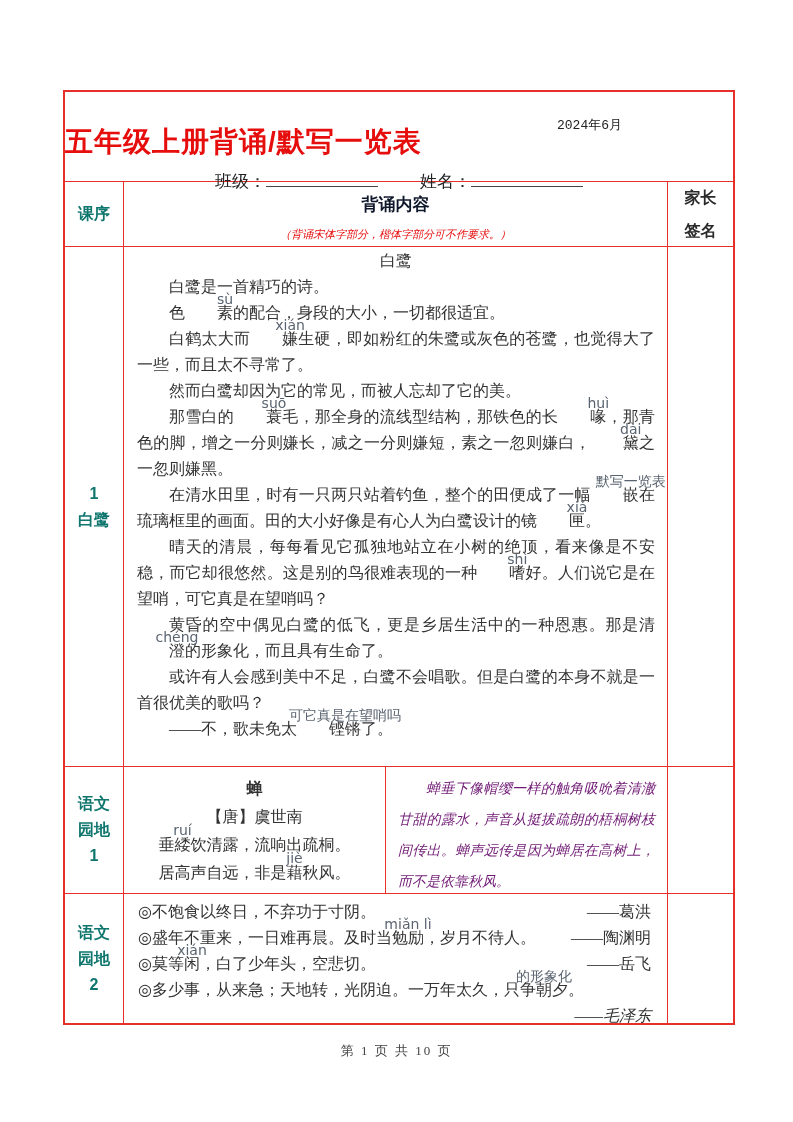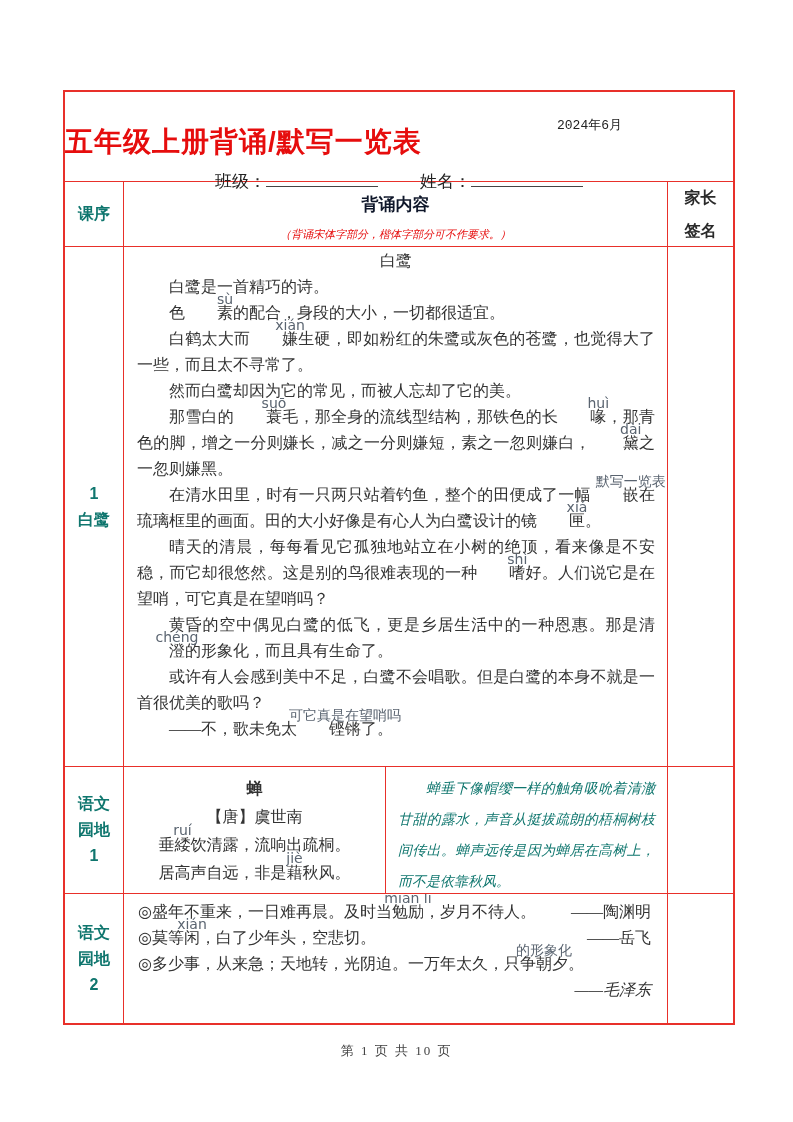--- a/index.html
+++ b/index.html
@@ -85,21 +85,21 @@
   
   .split{display:flex;}
   .poem{
     width:261px;text-align:center;padding-top:8px;
     font-size:16px;line-height:28px;
   }
   .poem .pt{font-weight:bold;}
   .poem-note{
     flex:1;border-left:1px solid var(--red);
     padding:6px 12px 0 12px;font-size:14px;line-height:31px;
-    font-style:italic;text-align:justify;text-indent:2em;color:#0f766e;
+    font-style:italic;text-align:justify;text-indent:2em;color:#701a75;
   }
 
   
   .quotes{padding:5px 16px 0 14px;font-size:16px;line-height:26px;}
   .qline{display:flex;justify-content:space-between;}
   .q-attr-line{text-align:right;font-style:italic;}
 
   
   .page-footer{
     position:absolute;left:0;top:1042px;width:793px;
@@ -169,20 +169,24 @@
     </div>
     <div class="cell cl"></div>
 
     <div class="cell course-cell">
       <span>语文</span>
       <span>园地</span>
       <span>2</span>
     </div>
     <div class="cell cl quotes">
       <div class="qline">
+        <span>◎不饱食以终日，不弃功于寸阴。</span>
+        <span>——葛洪</span>
+      </div>
+      <div class="qline">
         <span>◎盛年不重来，一日难再晨。及时当<span class="rb">勉励<span class="pin">miǎn lì</span></span>，岁月不待人。</span>
         <span>——陶渊明</span>
       </div>
       <div class="qline">
         <span>◎莫等<span class="rb">闲<span class="pin">xián</span></span>，白了少年头，空悲切。</span>
         <span>——岳飞</span>
       </div>
       <div class="qline">
         <span>◎多少事，从来急；天地转，光阴迫。一万年太久，只争<span class="rb">朝<span class="pin">的形象化</span></span>夕。</span>
         <span></span>

